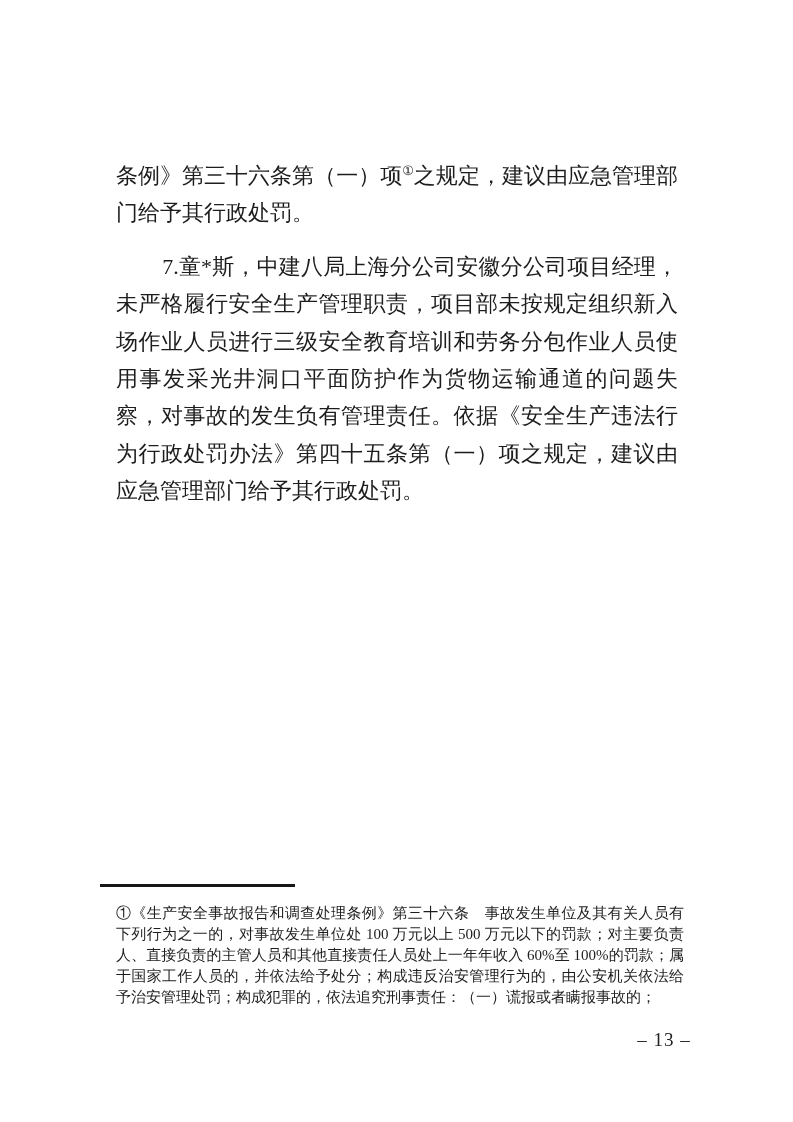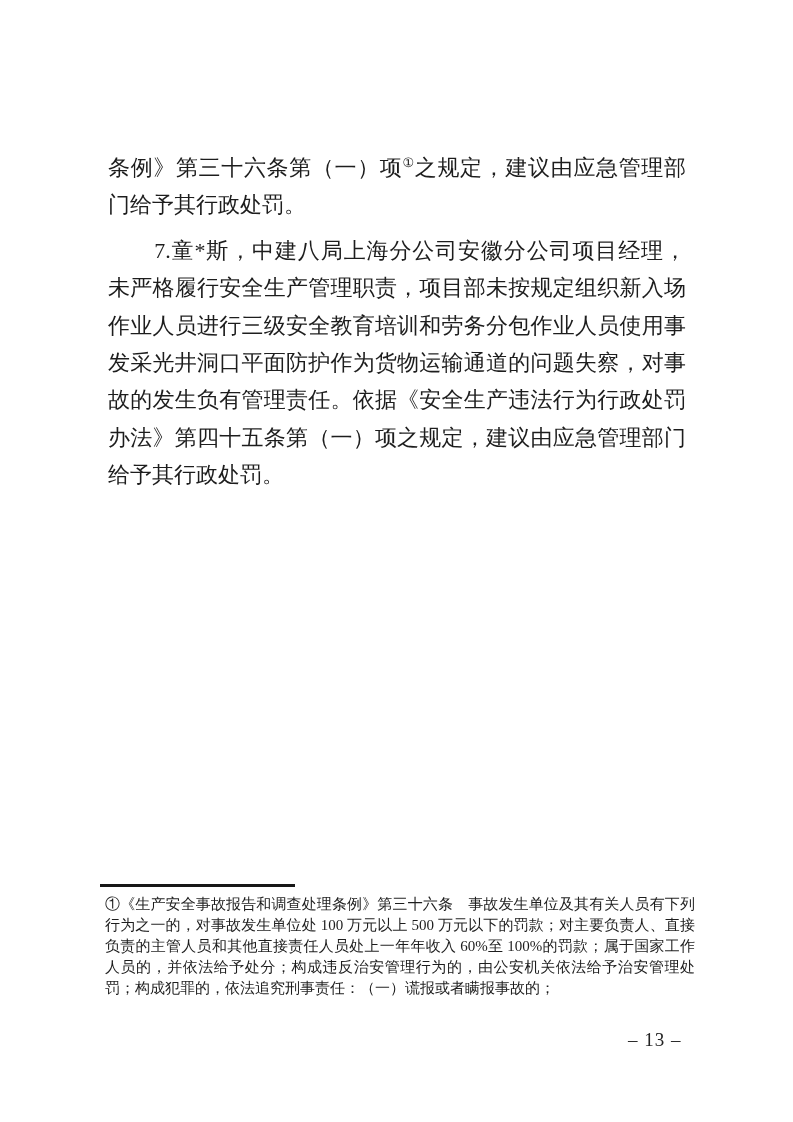--- a/index.html
+++ b/index.html
@@ -20,21 +20,21 @@
     inset: 0;
     background: #ffffff;
   }
   .content {
     position: absolute;
     left: 100px;
     top: 141px;
     width: 594px;
   }
   .para {
-    margin: 8px;
+    margin: 16px;
     font-size: 22px;
     line-height: 37.4px;
     text-align: justify;
     letter-spacing: 0px;
     word-break: break-all;
   }
   .para.indent {
     text-indent: 2.1em;
   }
   .fnref {
@@ -48,32 +48,32 @@
     top: 884px;
     width: 600px;
   }
   .fn-divider {
     width: 195px;
     height: 3px;
     background: #171717;
     margin: 0 0 7px 0;
   }
   .fn-text {
-    margin: 5px;
+    margin: 16px;
     font-size: 15px;
     line-height: 21px;
     text-align: justify;
     word-break: break-all;
   }
   .pageno {
     position: absolute;
     top: 1029px;
     left: 628px;
     width: 72px;
-    text-align: left;
+    text-align: center;
     font-size: 19px;
     letter-spacing: 1px;
     color: #222222;
     white-space: nowrap;
   }
 </style>
 </head>
 <body>
 
 <div class="page">

